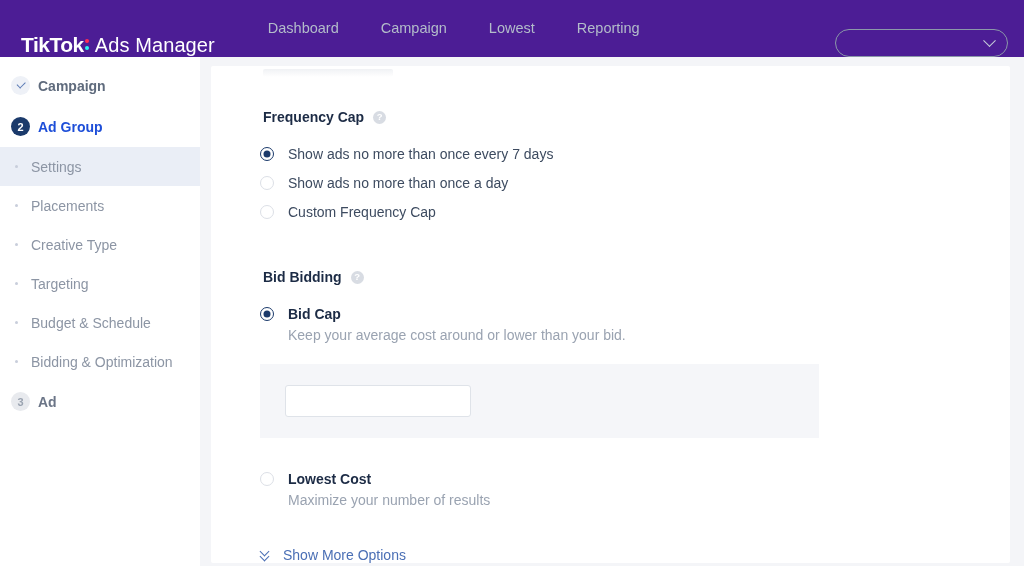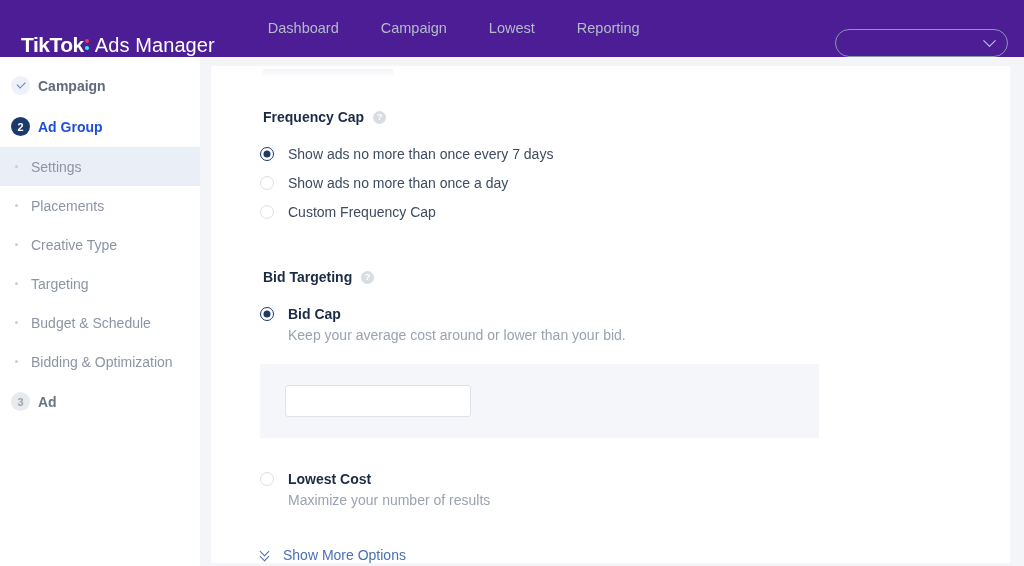--- a/index.html
+++ b/index.html
@@ -463,21 +463,21 @@
               <span class="radio"></span>
               <span class="radio-text">
                 <span class="radio-label">Custom Frequency Cap</span>
               </span>
             </div>
           </div>
         </div>
 
         <div class="section">
           <div class="section-title">
-            <span>Bid Targeting</span>
+            <span>Bid Bidding</span>
             <span class="help-icon">?</span>
           </div>
 
           <div class="radio-list">
 
             <div class="radio-row">
               <span class="radio checked"></span>
               <span class="radio-text">
                 <span class="radio-label strong">Bid Cap</span>
                 <div class="radio-desc">Keep your average cost around or lower than your bid.</div>

